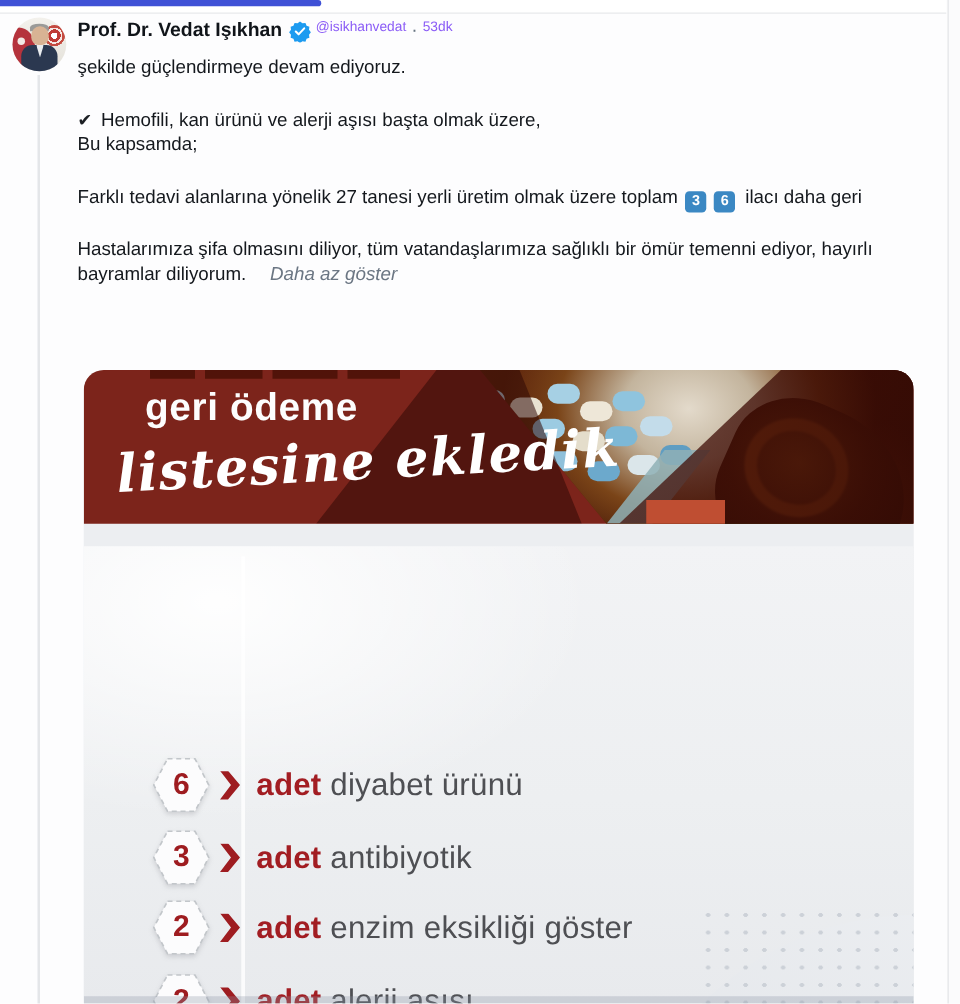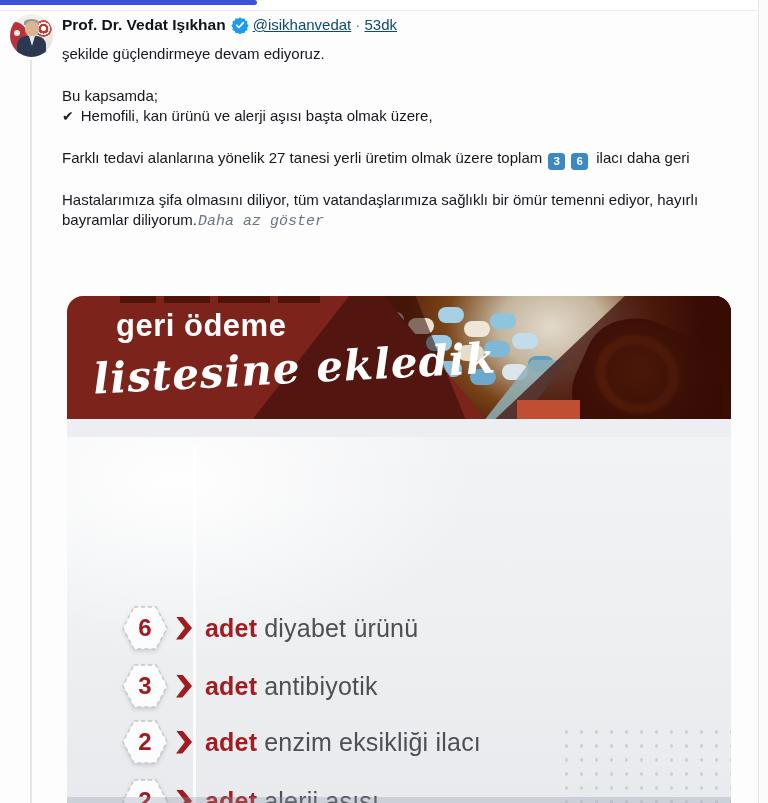--- a/index.html
+++ b/index.html
@@ -23,35 +23,35 @@
   .av-head { position:absolute; left:14.5px; top:7px; width:14px; height:15px; background:#d8b394; border-radius:48% 48% 42% 42%; }
   .av-hair { position:absolute; left:14px; top:5px; width:15px; height:6px; background:#9a9a98; border-radius:50% 50% 0 0; }
   .av-body { position:absolute; left:7px; top:21.5px; width:29px; height:22px; background:#2b3850; border-radius:9px 9px 0 0; }
   .av-shirt { position:absolute; left:19px; top:22px; width:6px; height:10px; background:#e9ecef; clip-path:polygon(0 0,100% 0,50% 100%); }
   .thread-line { position:absolute; left:30px; top:60px; width:2px; height:743px; background:#e4e6e9; z-index:1; }
 
   
   .hdr { position:absolute; left:62px; top:16px; height:22px; display:flex; align-items:flex-start; font-size:15.5px; z-index:3; white-space:nowrap; }
   .hdr .name { font-weight:700; color:#101419; }
   .badge { width:18px; height:18px; margin:0 4px 0 5px; flex:0 0 auto; }
-  .hdr .muted { color:#0c4a6e; font-size:15px;text-decoration:underline; }
+  .hdr .muted { color:#8b5cf6; font-size:11px; }
   .hdr .sep { color:#667381; margin:0 4px; }
 
   
   .body { position:absolute; left:62px; top:44px; width:695px; font-size:15px; line-height:20.8px; color:#14181d; z-index:3; }
   .ln { height:20.8px; white-space:nowrap; }
   .check { color:#1b1f23; margin-right:7px; font-size:14px; }
   .pill-emoji { display:inline-block; width:10px; height:17px; border-radius:6px;
     background:linear-gradient(180deg,#f0a43c 0 50%, #cf2d3e 50% 100%);
     transform:rotate(-45deg); margin:0 8px 0 2px; vertical-align:-3px; }
   .keycap { display:inline-flex; align-items:center; justify-content:center;
     width:17px; height:17px; border-radius:3.5px; background:#3b88c3; color:#fff;
     font-size:11.5px; font-weight:700; vertical-align:-2.5px; margin-left:6px; }
   .after-keycap { margin-left:8px; }
-  .show-less { color:#6b7683; font-style:italic; margin-left:1px;font-family:Liberation Mono, monospace; }
+  .show-less { color:#6b7683; font-style:italic; margin-left:19px; }
 
   
   .media { position:absolute; left:67px; top:296px; width:664px; height:507px; border-radius:16px 16px 0 0; overflow:hidden; z-index:3; background:#eceef1; }
 
   
   .banner { position:absolute; top:0; left:0; width:664px; height:123px; background:#7c241b; overflow:hidden; }
   .frag { position:absolute; top:0; height:7px; background:#511309; }
   .f1 { left:53px;  width:36px; }
   .f2 { left:97px;  width:46px; }
   .f3 { left:151px; width:52px; }
@@ -135,22 +135,22 @@
         <path fill="none" stroke="#fff" stroke-width="2.2" stroke-linecap="round" stroke-linejoin="round" d="M7.5 12.3l3 3 6-6.4"></path>
       </svg>
       <span class="muted">@isikhanvedat</span>
       <span class="sep">·</span>
       <span class="muted">53dk</span>
     </div>
 
     <div class="body">
       <div class="ln"><span>şekilde güçlendirmeye devam ediyoruz.</span></div>
       <div class="ln"></div>
+      <div class="ln"><span class="check">✔</span><span>Hemofili, kan ürünü ve alerji aşısı başta olmak üzere,</span></div>
       <div class="ln"><span>Bu kapsamda;</span></div>
-      <div class="ln"><span class="check">✔</span><span>Hemofili, kan ürünü ve alerji aşısı başta olmak üzere,</span></div>
       <div class="ln"></div>
       <div class="ln"><span>Farklı tedavi alanlarına yönelik 27 tanesi yerli üretim olmak üzere toplam</span><span class="keycap">3</span><span class="keycap">6</span><span class="after-keycap">ilacı daha geri</span></div>
       <div class="ln"></div>
       <div class="ln"><span>Hastalarımıza şifa olmasını diliyor, tüm vatandaşlarımıza sağlıklı bir ömür temenni ediyor, hayırlı</span></div>
       <div class="ln"><span>bayramlar diliyorum.</span><span class="show-less">Daha az göster</span></div>
     </div>
 
     <figure class="media">
 
       <div class="banner">
@@ -198,21 +198,21 @@
         </div>
 
         <div class="row" style="top:281px">
           <div class="hex">
             <svg viewBox="0 0 46 46">
                 <polygon points="12,2 34,2 45,23 34,44 12,44 1,23" fill="#fcfcfd" stroke="#c2c6ca" stroke-width="1.3" stroke-dasharray="4 3"></polygon>
               </svg>
             <span class="num">2</span>
           </div>
           <div class="chev"></div>
-          <div class="rtext"><b>adet</b><span>enzim eksikliği ilacı</span></div>
+          <div class="rtext"><b>adet</b><span>enzim eksikliği göster</span></div>
         </div>
 
         <div class="row" style="top:340px">
           <div class="hex">
             <svg viewBox="0 0 46 46">
                 <polygon points="12,2 34,2 45,23 34,44 12,44 1,23" fill="#fcfcfd" stroke="#c2c6ca" stroke-width="1.3" stroke-dasharray="4 3"></polygon>
               </svg>
             <span class="num">2</span>
           </div>
           <div class="chev"></div>

